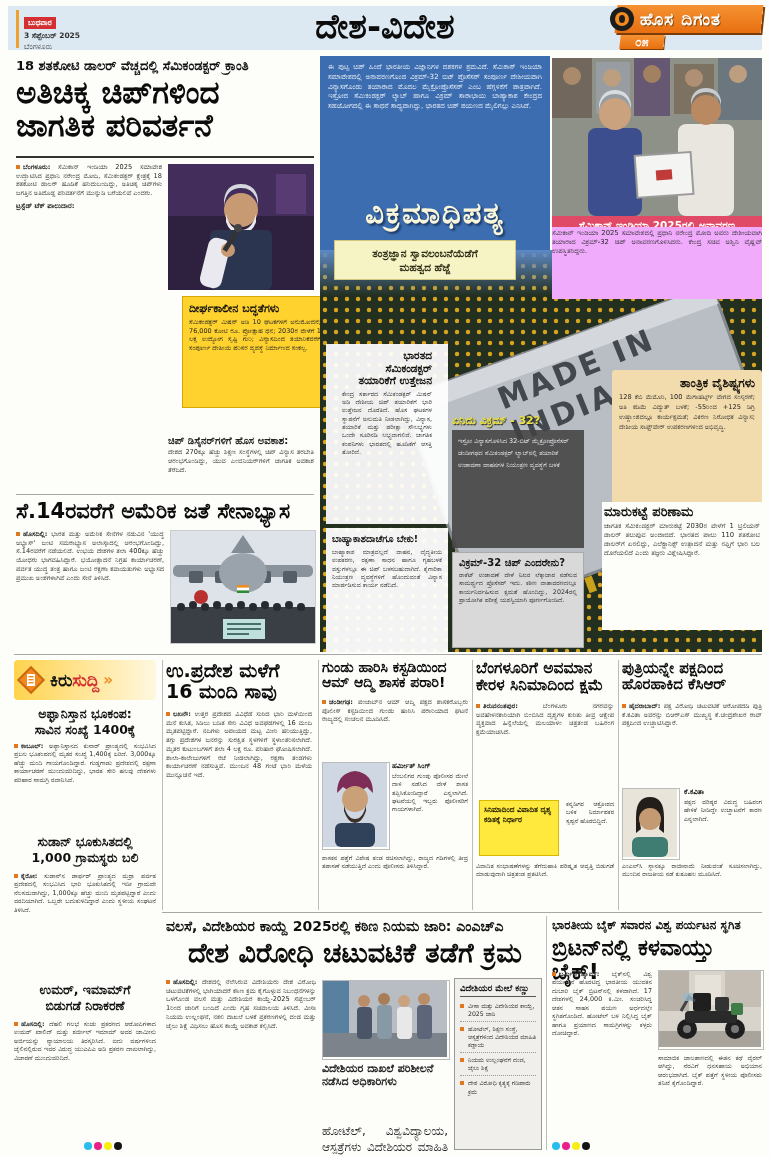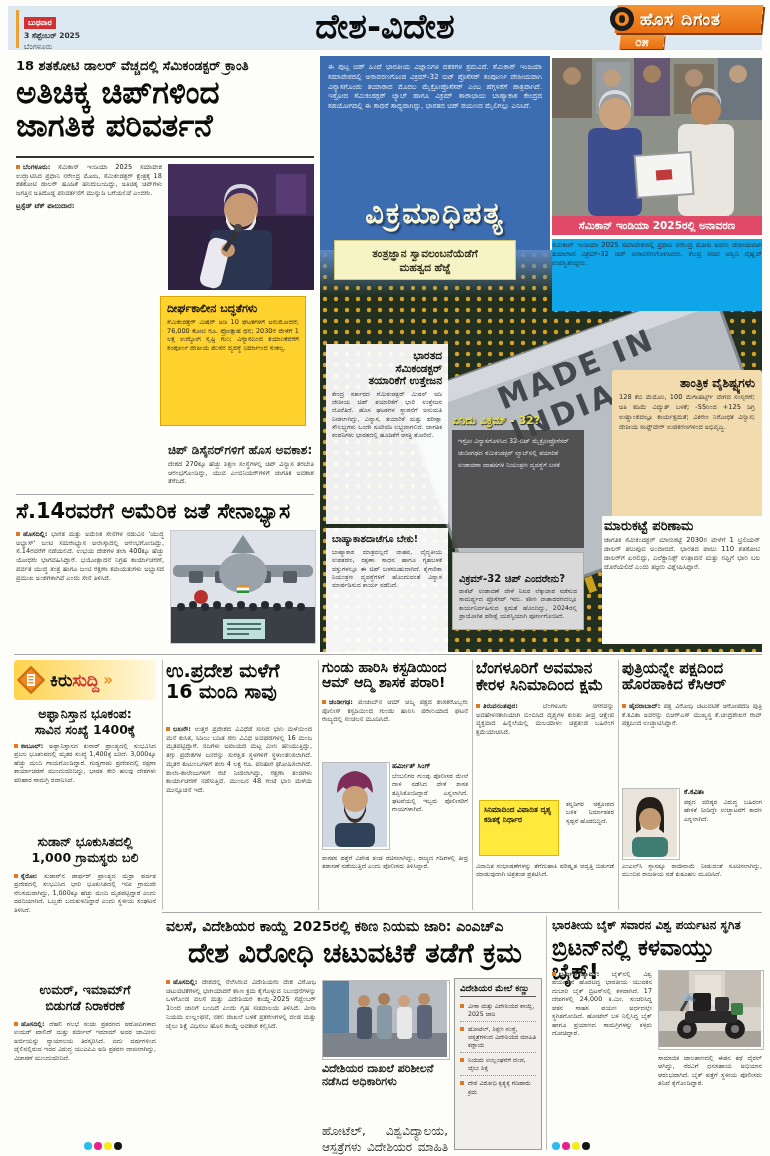--- a/index.html
+++ b/index.html
@@ -61,26 +61,26 @@
       <circle cx="73" cy="46" r="17" fill="#c89a74"></circle>
       <path d="M56 42 Q58 24 73 24 Q88 24 90 42 L90 36 Q88 20 73 20 Q58 20 56 36 Z" fill="#d5d9de"></path>
       <path d="M58 50 Q62 66 73 66 Q84 66 88 50 L88 58 Q84 70 73 70 Q62 70 58 58 Z" fill="#e9e9ec"></path>
       <rect x="42" y="66" width="62" height="60" rx="6" fill="#2b3550"></rect>
       <rect x="36" y="74" width="22" height="50" rx="8" fill="#e9e9ef" transform="rotate(14 47 99)"></rect>
       <circle cx="60" cy="86" r="7" fill="#c89a74"></circle>
       <rect x="60" y="66" width="5" height="22" fill="#333" transform="rotate(32 62 77)"></rect>
       <circle cx="70" cy="64" r="4" fill="#444"></circle>
     </svg>
   </div>
-  <div class="abs" style="left:160px;top:296px;width:146px;height:130px;background:#ffd22e;border:1px solid #d8a800;padding:5px 6px;box-sizing:border-box;">
+  <div class="abs" style="left:182px;top:296px;width:146px;height:112px;background:#ffd22e;border:1px solid #d8a800;padding:5px 6px;box-sizing:border-box;">
     <div class="b" style="font-size:11px;color:#101010;margin-bottom:3px;">ದೀರ್ಘಕಾಲೀನ ಬದ್ಧತೆಗಳು</div>
     <div class="body" style="font-size:6.5px;">ಸೆಮಿಕಂಡಕ್ಟರ್ ಮಿಷನ್ ಅಡಿ 10 ಘಟಕಗಳಿಗೆ ಅನುಮೋದನೆ; 76,000 ಕೋಟಿ ರೂ. ಪ್ರೋತ್ಸಾಹ ಧನ; 2030ರ ವೇಳೆಗೆ 1 ಲಕ್ಷ ಉದ್ಯೋಗ ಸೃಷ್ಟಿ ಗುರಿ; ವಿನ್ಯಾಸದಿಂದ ತಯಾರಿಕೆವರೆಗೆ ಸಂಪೂರ್ಣ ದೇಶೀಯ ಪರಿಸರ ವ್ಯವಸ್ಥೆ ನಿರ್ಮಾಣದ ಸಂಕಲ್ಪ.</div>
   </div>
   <div class="abs body" style="left:168px;top:430px;width:146px;height:62px;overflow:hidden;">
-    <p class="b" style="margin:13px 0 1px;font-size:12px;">ಚಿಪ್ ಡಿಸೈನರ್‌ಗಳಿಗೆ ಹೊಸ ಅವಕಾಶ:</p>
+    <p class="b" style="margin:4px 0 1px;font-size:10px;">ಚಿಪ್ ಡಿಸೈನರ್‌ಗಳಿಗೆ ಹೊಸ ಅವಕಾಶ:</p>
     <p style="margin:0;">ದೇಶದ 270ಕ್ಕೂ ಹೆಚ್ಚು ಶಿಕ್ಷಣ ಸಂಸ್ಥೆಗಳಲ್ಲಿ ಚಿಪ್ ವಿನ್ಯಾಸ ತರಬೇತಿ ಆರಂಭಗೊಂಡಿದ್ದು, ಯುವ ಎಂಜಿನಿಯರ್‌ಗಳಿಗೆ ಜಾಗತಿಕ ಅವಕಾಶ ತೆರೆದಿದೆ.</p>
   </div>
 
   <div class="hr" style="left:16px;top:494px;width:298px;"></div>
   <div class="abs hl" style="left:16px;top:500px;width:300px;font-size:21px;">ಸೆ.14ರವರೆಗೆ ಅಮೆರಿಕ ಜತೆ ಸೇನಾಭ್ಯಾಸ</div>
   <div class="abs body" style="left:16px;top:530px;width:148px;height:114px;overflow:hidden;">
     <p style="margin:0;"><b class="dl">ಹೊಸದಿಲ್ಲಿ:</b> <span>ಭಾರತ ಮತ್ತು ಅಮೆರಿಕ ಸೇನೆಗಳ ನಡುವಿನ 'ಯುದ್ಧ ಅಭ್ಯಾಸ್' ಜಂಟಿ ಸಮರಾಭ್ಯಾಸ ಅಲಾಸ್ಕಾದಲ್ಲಿ ಆರಂಭಗೊಂಡಿದ್ದು, ಸೆ.14ರವರೆಗೆ ನಡೆಯಲಿದೆ. ಉಭಯ ದೇಶಗಳ ತಲಾ 400ಕ್ಕೂ ಹೆಚ್ಚು ಯೋಧರು ಭಾಗವಹಿಸಿದ್ದಾರೆ. ಭಯೋತ್ಪಾದನೆ ನಿಗ್ರಹ ಕಾರ್ಯಾಚರಣೆ, ಪರ್ವತ ಯುದ್ಧ ತಂತ್ರ ಹಾಗೂ ಜಂಟಿ ರಕ್ಷಣಾ ಕವಾಯತುಗಳು ಅಭ್ಯಾಸದ ಪ್ರಮುಖ ಅಂಶಗಳಾಗಿವೆ ಎಂದು ಸೇನೆ ತಿಳಿಸಿದೆ.</span></p>
   </div>
   <div class="abs" style="left:170px;top:530px;width:144px;height:112px;border:1px solid #ccc;">
     <svg width="144" height="112" viewBox="0 0 144 112">
@@ -147,35 +147,35 @@
           <rect x="240" y="322" width="8" height="16"></rect>
             <rect x="260" y="322" width="8" height="16"></rect>
         </g>
       </g>
     </svg>
     <div class="ml" style="position:absolute;left:180px;top:100px;transform:rotate(-22deg);font-size:30px;font-weight:bold;color:#43474e;letter-spacing:3px;line-height:1.2;">MADE IN
 INDIA</div>
   </div>
   <div class="abs ml" style="left:334px;top:240px;width:172px;background:#f6f3c4;border:1px solid #cfc87e;color:#2c2c18;font-weight:bold;font-size:10.5px;text-align:center;padding:5px 4px;line-height:1.35;">ತಂತ್ರಜ್ಞಾನ ಸ್ವಾವಲಂಬನೆಯೆಡೆಗೆ
 ಮಹತ್ವದ ಹೆಜ್ಜೆ</div>
-  <div class="abs" style="left:326px;top:344px;width:122px;height:180px;background:rgba(255,255,255,0.93);padding:5px 6px;box-sizing:border-box;">
+  <div class="abs" style="left:326px;top:344px;width:122px;height:180px;background:rgba(255,255,255,0.93);padding:5px 16px;box-sizing:border-box;">
     <div class="b ml" style="font-size:10.5px;text-align:right;color:#12100c;line-height:1.2;margin-bottom:3px;">ಭಾರತದ
 ಸೆಮಿಕಂಡಕ್ಟರ್
 ತಯಾರಿಕೆಗೆ ಉತ್ತೇಜನ</div>
     <div class="body" style="font-size:6.3px;">ಕೇಂದ್ರ ಸರ್ಕಾರದ ಸೆಮಿಕಂಡಕ್ಟರ್ ಮಿಷನ್ ಅಡಿ ದೇಶೀಯ ಚಿಪ್ ತಯಾರಿಕೆಗೆ ಭಾರಿ ಉತ್ತೇಜನ ದೊರೆತಿದೆ. ಹೊಸ ಘಟಕಗಳ ಸ್ಥಾಪನೆಗೆ ಅನುಮತಿ ನೀಡಲಾಗಿದ್ದು, ವಿನ್ಯಾಸ, ತಯಾರಿಕೆ ಮತ್ತು ಪರೀಕ್ಷಾ ಸೌಲಭ್ಯಗಳು ಒಂದೇ ಸೂರಿನಡಿ ಲಭ್ಯವಾಗಲಿವೆ. ಜಾಗತಿಕ ಕಂಪನಿಗಳು ಭಾರತದಲ್ಲಿ ಹೂಡಿಕೆಗೆ ಆಸಕ್ತಿ ತೋರಿವೆ.</div>
   </div>
   <div class="abs" style="left:326px;top:528px;width:122px;height:124px;background:rgba(255,255,255,0.95);padding:5px 6px;box-sizing:border-box;">
     <div class="b" style="font-size:9.5px;color:#101010;margin-bottom:3px;">ಬಾಹ್ಯಾಕಾಶದಾಚೆಗೂ ಬೇಕು!</div>
     <div class="body" style="font-size:6.3px;">ಬಾಹ್ಯಾಕಾಶ ಮಾತ್ರವಲ್ಲದೆ ವಾಹನ, ವೈದ್ಯಕೀಯ ಉಪಕರಣ, ರಕ್ಷಣಾ ಸಾಧನ ಹಾಗೂ ಗೃಹಬಳಕೆ ವಸ್ತುಗಳಲ್ಲೂ ಈ ಚಿಪ್ ಬಳಸಬಹುದಾಗಿದೆ. ಕೈಗಾರಿಕಾ ನಿಯಂತ್ರಣ ವ್ಯವಸ್ಥೆಗಳಿಗೆ ಹೊಂದುವಂತೆ ವಿನ್ಯಾಸ ಮಾರ್ಪಡಿಸುವ ಕಾರ್ಯ ನಡೆದಿದೆ.</div>
   </div>
   <div class="abs b" style="left:452px;top:414px;width:132px;color:#e8e242;font-size:11px;text-shadow:1px 1px 1px #222;">ಏನಿದು ವಿಕ್ರಮ್ - 32?</div>
   <div class="abs ml" style="left:452px;top:430px;width:132px;height:118px;background:rgba(66,66,66,0.88);color:#eceff2;font-size:6.4px;line-height:1.9;padding:5px 6px;box-sizing:border-box;">ಇಸ್ರೋ ವಿನ್ಯಾಸಗೊಳಿಸಿದ 32-ಬಿಟ್ ಮೈಕ್ರೋಪ್ರೊಸೆಸರ್
 ಚಂಡೀಗಢದ ಸೆಮಿಕಂಡಕ್ಟರ್ ಲ್ಯಾಬ್‌ನಲ್ಲಿ ತಯಾರಿಕೆ
 ಉಡಾವಣಾ ವಾಹನಗಳ ನಿಯಂತ್ರಣ ವ್ಯವಸ್ಥೆಗೆ ಬಳಕೆ</div>
-  <div class="abs" style="left:452px;top:552px;width:132px;height:78px;background:#d9d9d9;border:1px solid #aaa;padding:20px 6px;box-sizing:border-box;">
+  <div class="abs" style="left:452px;top:552px;width:132px;height:96px;background:#d9d9d9;border:1px solid #aaa;padding:4px 6px;box-sizing:border-box;">
     <div class="b" style="font-size:10px;color:#141414;margin-bottom:2px;">ವಿಕ್ರಮ್-32 ಚಿಪ್ ಎಂದರೇನು?</div>
     <div class="body" style="font-size:6.3px;">ರಾಕೆಟ್ ಉಡಾವಣೆ ವೇಳೆ ನಿಖರ ಲೆಕ್ಕಾಚಾರ ನಡೆಸುವ ಸಾಮರ್ಥ್ಯದ ಪ್ರೊಸೆಸರ್ ಇದು. ಕಠಿಣ ವಾತಾವರಣದಲ್ಲೂ ಕಾರ್ಯನಿರ್ವಹಿಸುವ ಕ್ಷಮತೆ ಹೊಂದಿದ್ದು, 2024ರಲ್ಲಿ ಪ್ರಾಯೋಗಿಕ ಪರೀಕ್ಷೆ ಯಶಸ್ವಿಯಾಗಿ ಪೂರ್ಣಗೊಂಡಿದೆ.</div>
   </div>
 
   <div class="abs" style="left:552px;top:58px;width:210px;height:158px;">
     <svg width="210" height="158" viewBox="0 0 210 158">
       <rect width="210" height="158" fill="#8d9188"></rect>
       <g opacity="0.8">
         <rect x="0" y="0" width="40" height="60" fill="#6b5d52"></rect>
           <rect x="44" y="4" width="34" height="52" fill="#9aa0a8"></rect>
@@ -194,26 +194,26 @@
       <rect x="126" y="66" width="56" height="92" rx="8" fill="#e8e6df"></rect>
       <circle cx="154" cy="52" r="15" fill="#b98a62"></circle>
       <path d="M139 48 Q141 34 154 34 Q167 34 169 48 L169 42 Q166 30 154 30 Q142 30 139 42Z" fill="#c8ccd2"></path>
       <g transform="rotate(-4 110 116)">
         <rect x="84" y="96" width="56" height="42" fill="#f4f4f2" stroke="#9a9a9a" stroke-width="2"></rect>
         <rect x="104" y="112" width="16" height="10" fill="#c03a3a"></rect>
       </g>
     </svg>
   </div>
   <div class="abs" style="left:552px;top:216px;width:210px;height:19px;background:#e04a66;color:#fff;font-weight:bold;font-size:10.5px;text-align:center;line-height:19px;">ಸೆಮಿಕಾನ್ ಇಂಡಿಯಾ 2025ರಲ್ಲಿ ಅನಾವರಣ</div>
-  <div class="abs body" style="left:552px;top:239px;width:210px;height:70px;background:#0ea5e9;font-size:6.8px;padding-top:2px;">ಸೆಮಿಕಾನ್ ಇಂಡಿಯಾ 2025 ಸಮಾವೇಶದಲ್ಲಿ ಪ್ರಧಾನಿ ನರೇಂದ್ರ ಮೋದಿ ಅವರು ದೇಶೀಯವಾಗಿ ತಯಾರಾದ ವಿಕ್ರಮ್-32 ಚಿಪ್ ಅನಾವರಣಗೊಳಿಸಿದರು. ಕೇಂದ್ರ ಸಚಿವ ಅಶ್ವಿನಿ ವೈಷ್ಣವ್ ಉಪಸ್ಥಿತರಿದ್ದರು.</div>
+  <div class="abs body" style="left:552px;top:227px;width:210px;height:70px;background:#f0abfc;font-size:6.8px;padding-top:2px;">ಸೆಮಿಕಾನ್ ಇಂಡಿಯಾ 2025 ಸಮಾವೇಶದಲ್ಲಿ ಪ್ರಧಾನಿ ನರೇಂದ್ರ ಮೋದಿ ಅವರು ದೇಶೀಯವಾಗಿ ತಯಾರಾದ ವಿಕ್ರಮ್-32 ಚಿಪ್ ಅನಾವರಣಗೊಳಿಸಿದರು. ಕೇಂದ್ರ ಸಚಿವ ಅಶ್ವಿನಿ ವೈಷ್ಣವ್ ಉಪಸ್ಥಿತರಿದ್ದರು.</div>
   <div class="abs" style="left:612px;top:370px;width:150px;height:150px;background:#f2dcae;border-radius:3px;padding:6px 7px;box-sizing:border-box;">
     <div class="b" style="font-size:12px;color:#18140c;margin-bottom:3px;text-align:right;">ತಾಂತ್ರಿಕ ವೈಶಿಷ್ಟ್ಯಗಳು</div>
     <div class="body" style="font-size:6.6px;line-height:1.5;">128 ಕೆಬಿ ಮೆಮೊರಿ, 100 ಮೆಗಾಹರ್ಟ್ಸ್ ವೇಗದ ಸಂಸ್ಕರಣೆ; ಅತಿ ಕಡಿಮೆ ವಿದ್ಯುತ್ ಬಳಕೆ; -55ರಿಂದ +125 ಡಿಗ್ರಿ ಉಷ್ಣಾಂಶದಲ್ಲೂ ಕಾರ್ಯಕ್ಷಮತೆ; ವಿಕಿರಣ ನಿರೋಧಕ ವಿನ್ಯಾಸ; ದೇಶೀಯ ಸಾಫ್ಟ್‌ವೇರ್ ಉಪಕರಣಗಳಿಂದ ಅಭಿವೃದ್ಧಿ.</div>
   </div>
-  <div class="abs" style="left:602px;top:516px;width:160px;height:128px;background:#fdfdfa;padding:2px 2px;box-sizing:border-box;">
+  <div class="abs" style="left:602px;top:502px;width:160px;height:128px;background:#fdfdfa;padding:2px 2px;box-sizing:border-box;">
     <div class="b" style="font-size:13px;color:#101010;margin-bottom:2px;">ಮಾರುಕಟ್ಟೆ ಪರಿಣಾಮ</div>
     <div class="body" style="font-size:6.8px;">ಜಾಗತಿಕ ಸೆಮಿಕಂಡಕ್ಟರ್ ಮಾರುಕಟ್ಟೆ 2030ರ ವೇಳೆಗೆ 1 ಟ್ರಿಲಿಯನ್ ಡಾಲರ್ ತಲುಪುವ ಅಂದಾಜಿದೆ. ಭಾರತದ ಪಾಲು 110 ಶತಕೋಟಿ ಡಾಲರ್‌ಗೆ ಏರಲಿದ್ದು, ಎಲೆಕ್ಟ್ರಾನಿಕ್ಸ್ ಉತ್ಪಾದನೆ ಮತ್ತು ರಫ್ತಿಗೆ ಭಾರಿ ಬಲ ದೊರೆಯಲಿದೆ ಎಂದು ತಜ್ಞರು ವಿಶ್ಲೇಷಿಸಿದ್ದಾರೆ.</div>
   </div>
 
   <div class="hr" style="left:14px;top:654px;width:748px;"></div>
   <div class="vr" style="left:162px;top:660px;height:250px;"></div>
   <div class="vr" style="left:318px;top:660px;height:250px;"></div>
   <div class="vr" style="left:472px;top:660px;height:250px;"></div>
   <div class="vr" style="left:618px;top:660px;height:250px;"></div>
 
@@ -241,21 +241,21 @@
     <p style="margin:0;"><b class="dl">ಕೈರೋ:</b> <span>ಸುಡಾನ್‌ನ ಡಾರ್ಫರ್ ಪ್ರಾಂತ್ಯದ ಮರ್ರಾ ಪರ್ವತ ಪ್ರದೇಶದಲ್ಲಿ ಸಂಭವಿಸಿದ ಭಾರಿ ಭೂಕುಸಿತದಲ್ಲಿ ಇಡೀ ಗ್ರಾಮವೇ ನೆಲಸಮವಾಗಿದ್ದು, 1,000ಕ್ಕೂ ಹೆಚ್ಚು ಮಂದಿ ಮೃತಪಟ್ಟಿದ್ದಾರೆ ಎಂದು ವರದಿಯಾಗಿದೆ. ಒಬ್ಬರೇ ಬದುಕುಳಿದಿದ್ದಾರೆ ಎಂದು ಸ್ಥಳೀಯ ಸಂಘಟನೆ ತಿಳಿಸಿದೆ.</span></p>
   </div>
   <div class="abs b ml" style="left:14px;top:982px;width:142px;text-align:center;font-size:12.5px;line-height:1.25;color:#101010;">ಉಮರ್, ಇಮಾಮ್‌ಗೆ
 ಬಿಡುಗಡೆ ನಿರಾಕರಣೆ</div>
   <div class="abs body" style="left:14px;top:1020px;width:142px;height:116px;overflow:hidden;font-size:6.4px;">
     <p style="margin:0;"><b class="dl">ಹೊಸದಿಲ್ಲಿ:</b> <span>ದೆಹಲಿ ಗಲಭೆ ಸಂಚು ಪ್ರಕರಣದ ಆರೋಪಿಗಳಾದ ಉಮರ್ ಖಾಲಿದ್ ಮತ್ತು ಶರ್ಜೀಲ್ ಇಮಾಮ್ ಅವರ ಜಾಮೀನು ಅರ್ಜಿಯನ್ನು ನ್ಯಾಯಾಲಯ ತಿರಸ್ಕರಿಸಿದೆ. ಐದು ವರ್ಷಗಳಿಂದ ಜೈಲಿನಲ್ಲಿರುವ ಇವರ ವಿರುದ್ಧ ಯುಎಪಿಎ ಅಡಿ ಪ್ರಕರಣ ದಾಖಲಾಗಿದ್ದು, ವಿಚಾರಣೆ ಮುಂದುವರಿದಿದೆ.</span></p>
   </div>
 
   <div class="abs hl ml" style="left:166px;top:660px;width:146px;font-size:19px;">ಉ.ಪ್ರದೇಶ ಮಳೆಗೆ
 16 ಮಂದಿ ಸಾವು</div>
-  <div class="abs body" style="left:166px;top:725px;width:146px;height:198px;overflow:hidden;">
+  <div class="abs body" style="left:166px;top:710px;width:146px;height:198px;overflow:hidden;">
     <p style="margin:0;"><b class="dl">ಲಖನೌ:</b> <span>ಉತ್ತರ ಪ್ರದೇಶದ ವಿವಿಧೆಡೆ ಸುರಿದ ಭಾರಿ ಮಳೆಯಿಂದ ಮನೆ ಕುಸಿತ, ಸಿಡಿಲು ಬಡಿತ ಸೇರಿ ವಿವಿಧ ಅವಘಡಗಳಲ್ಲಿ 16 ಮಂದಿ ಮೃತಪಟ್ಟಿದ್ದಾರೆ. ನದಿಗಳು ಅಪಾಯದ ಮಟ್ಟ ಮೀರಿ ಹರಿಯುತ್ತಿದ್ದು, ತಗ್ಗು ಪ್ರದೇಶಗಳ ಜನರನ್ನು ಸುರಕ್ಷಿತ ಸ್ಥಳಗಳಿಗೆ ಸ್ಥಳಾಂತರಿಸಲಾಗಿದೆ. ಮೃತರ ಕುಟುಂಬಗಳಿಗೆ ತಲಾ 4 ಲಕ್ಷ ರೂ. ಪರಿಹಾರ ಘೋಷಿಸಲಾಗಿದೆ. ಶಾಲಾ-ಕಾಲೇಜುಗಳಿಗೆ ರಜೆ ನೀಡಲಾಗಿದ್ದು, ರಕ್ಷಣಾ ತಂಡಗಳು ಕಾರ್ಯಾಚರಣೆ ನಡೆಸುತ್ತಿವೆ. ಮುಂದಿನ 48 ಗಂಟೆ ಭಾರಿ ಮಳೆಯ ಮುನ್ಸೂಚನೆ ಇದೆ.</span></p>
   </div>
 
   <div class="abs hl ml" style="left:322px;top:660px;width:146px;font-size:14px;">ಗುಂಡು ಹಾರಿಸಿ ಕಸ್ಟಡಿಯಿಂದ
 ಆಮ್ ಆದ್ಮಿ ಶಾಸಕ ಪರಾರಿ!</div>
   <div class="abs body" style="left:322px;top:698px;width:146px;height:62px;overflow:hidden;">
     <p style="margin:0;"><b class="dl">ಚಂಡೀಗಢ:</b> <span>ಪಂಜಾಬ್‌ನ ಆಮ್ ಆದ್ಮಿ ಪಕ್ಷದ ಶಾಸಕರೊಬ್ಬರು ಪೊಲೀಸ್ ಕಸ್ಟಡಿಯಿಂದ ಗುಂಡು ಹಾರಿಸಿ ಪರಾರಿಯಾದ ಘಟನೆ ರಾಜ್ಯದಲ್ಲಿ ಸಂಚಲನ ಮೂಡಿಸಿದೆ.</span></p>
   </div>
   <div class="abs" style="left:322px;top:762px;width:66px;height:86px;border:1px solid #bbb;">
     <svg width="64" height="84" viewBox="0 0 64 84">

